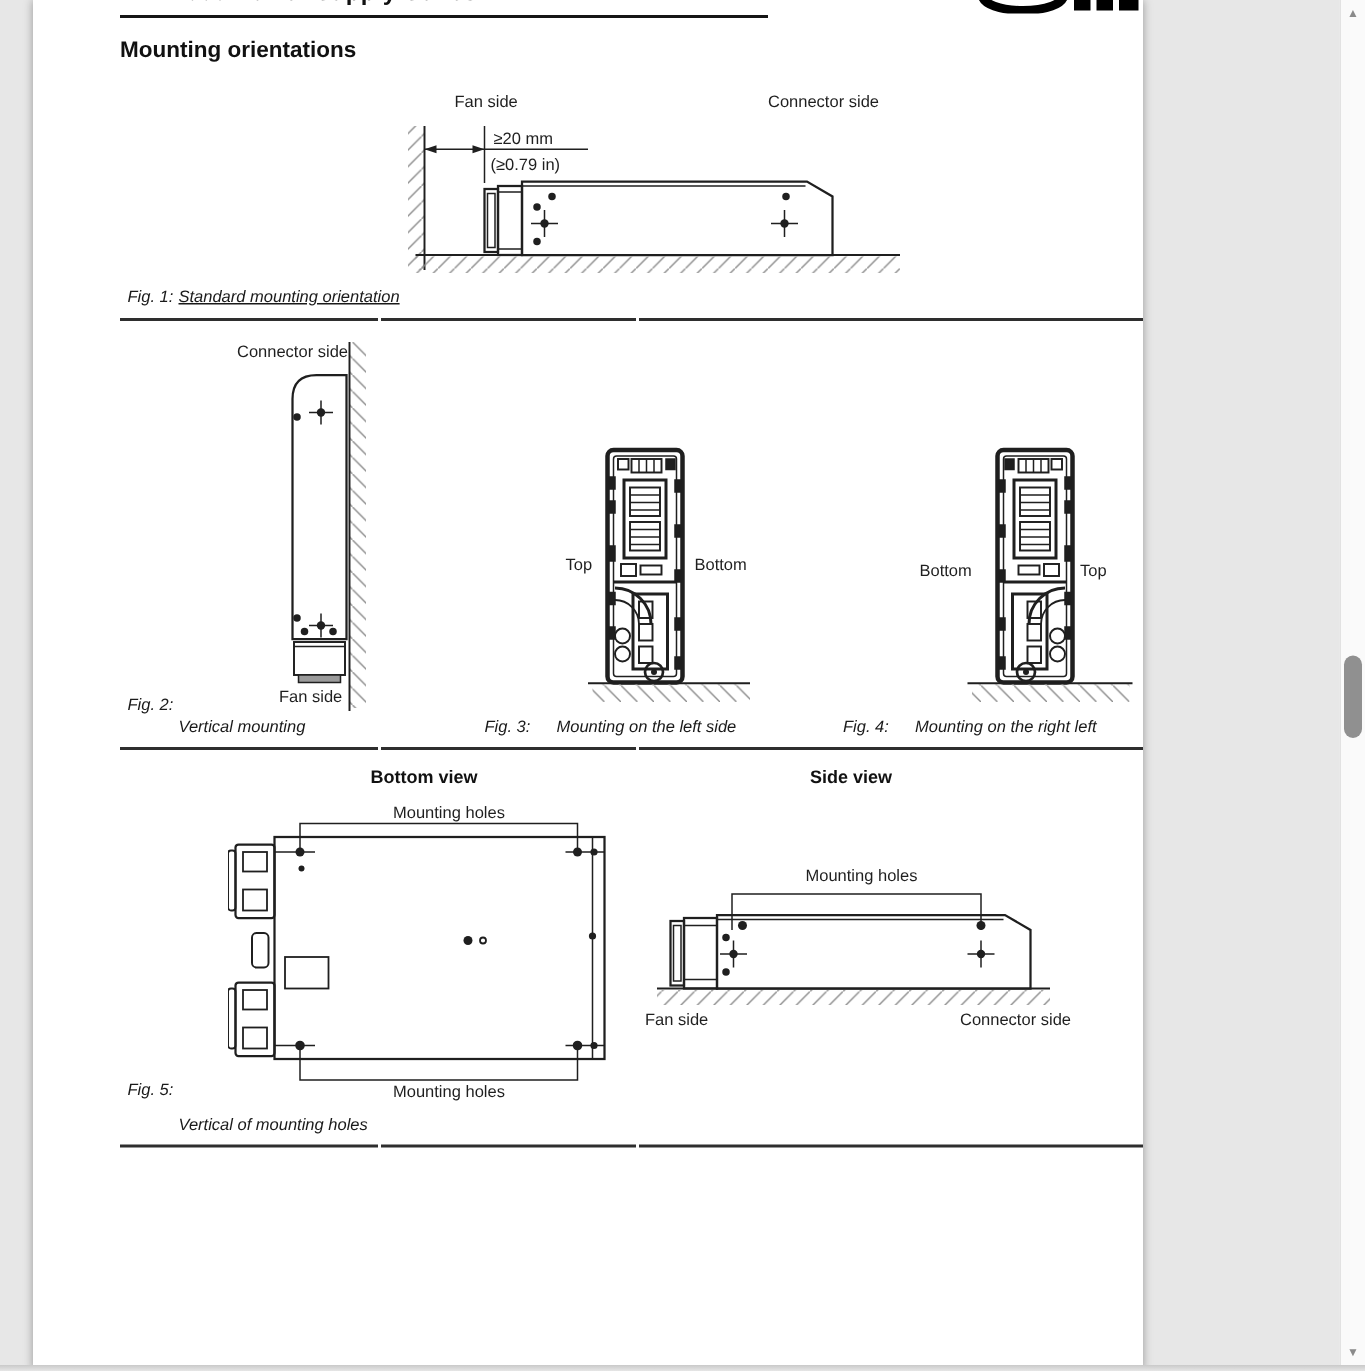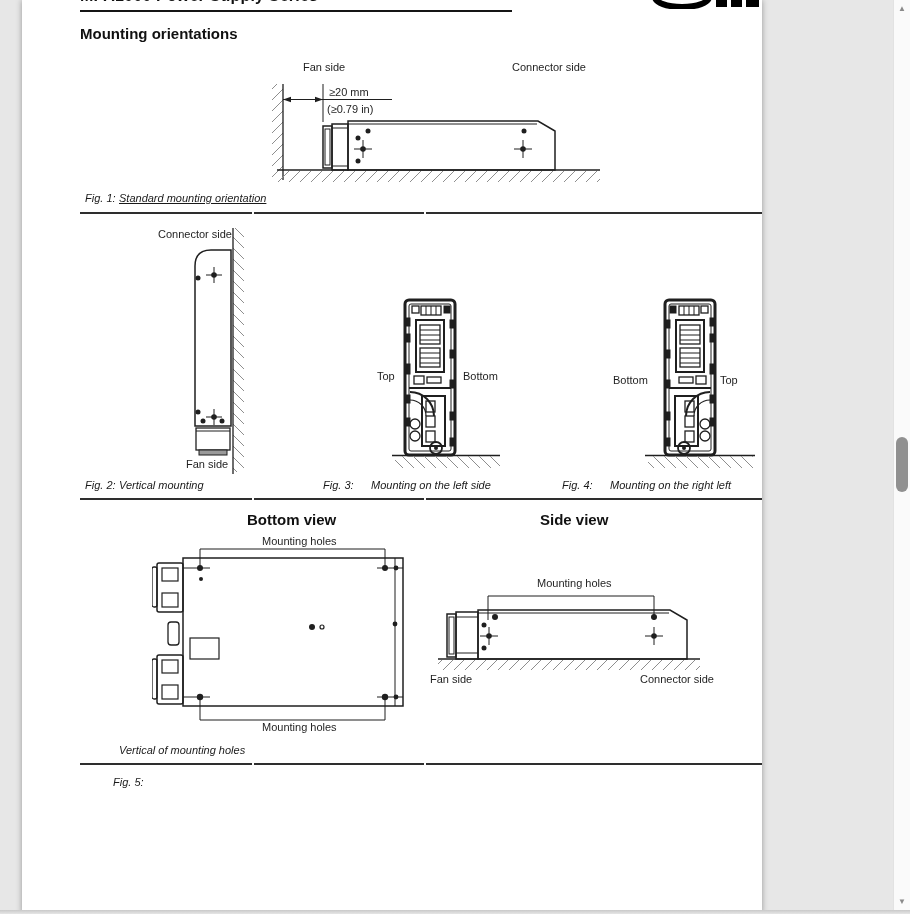--- a/index.html
+++ b/index.html
@@ -6,21 +6,21 @@
   html,body { width:910px; height:914px; overflow:hidden;
     background:#e7e7e7; font-family:"Liberation Sans","DejaVu Sans",sans-serif; }
   .page { position:absolute; left:22px; top:0; width:740px; height:914px;
     background:#ffffff; box-shadow:0 0 6px rgba(0,0,0,.35); overflow:hidden; }
   .abs { position:absolute; }
   .doc-title { position:absolute; left:58px; top:-13px; font-size:16px;
     font-weight:bold; color:#111; white-space:nowrap; letter-spacing:.2px; }
   .h-rule { position:absolute; left:58px; top:10px; width:432px; height:2px; background:#151515; }
   .section-heading { position:absolute; left:58px; top:25px; font-size:15px;
     font-weight:bold; color:#111; }
-  .view-heading { position:absolute; font-size:15px; font-weight:bold; color:#111; }
+  .view-heading { position:absolute; font-size:12px; font-weight:bold; color:#111; }
   .cap { position:absolute; font-style:italic; font-size:11px; color:#1a1a1a; white-space:nowrap; }
   .rule { position:absolute; height:2px; background:#2e2e2e; }
   svg { position:absolute; overflow:hidden; }
   svg text { font-family:"Liberation Sans","DejaVu Sans",sans-serif;
     font-size:11px; fill:#1f1f1f; font-style:normal; }
   svg .ln { stroke:#1f1f1f; fill:none; }
   .scrollbar { position:absolute; right:0; top:0; width:17px; height:914px;
     background:#fafafa; border-left:1px solid #e2e2e2; }
   .scroll-arrow { position:absolute; left:0; width:16px; text-align:center;
     font-size:8px; color:#8a8a8a; cursor:default; }
@@ -167,21 +167,21 @@
   <svg style="left:588px; top:292px;" width="155" height="182">
     <text x="3" y="92">Bottom</text>
     <text x="110" y="92">Top</text>
     <g transform="translate(160,8) scale(-1,1)">
         <use href="#psuFront" x="55" y="0"></use>
       </g>
     <line x1="35" y1="163.5" x2="145" y2="163.5" class="ln" stroke-width="1.3"></line>
     <rect x="38" y="164" width="105" height="12" fill="url(#hatchBack)"></rect>
   </svg>
 
-  <span class="cap" style="left:63px; top:479px;">Fig. 2:</span>
+  <span class="cap" style="left:63px; top:464px;">Fig. 2:</span>
   <span class="cap" style="left:97px; top:479px;text-align:right;">Vertical mounting</span>
   <span class="cap" style="left:301px; top:479px;">Fig. 3:</span>
   <span class="cap" style="left:349px; top:479px;">Mounting on the left side</span>
   <span class="cap" style="left:540px; top:479px;">Fig. 4:</span>
   <span class="cap" style="left:588px; top:479px;">Mounting on the right left</span>
   <div class="rule" style="left:58px; top:498px; width:172px;"></div>
   <div class="rule" style="left:232px; top:498px; width:170px;"></div>
   <div class="rule" style="left:404px; top:498px; width:364px;"></div>
 
   <div class="view-heading" style="left:225px; top:511px;">Bottom view</div>
@@ -238,21 +238,21 @@
       <path d="M50 63 H68 M59 54 V72 M215 63 H233 M224 54 V72"></path>
     </g>
     <circle cx="59" cy="63" r="2.8" fill="#1f1f1f"></circle>
     <circle cx="224" cy="63" r="2.8" fill="#1f1f1f"></circle>
     <line x1="8" y1="86" x2="270" y2="86" class="ln" stroke-width="1.3"></line>
     <rect x="8" y="87" width="262" height="10" fill="url(#hatchFwd)"></rect>
     <text x="0" y="110">Fan side</text>
     <text x="210" y="110">Connector side</text>
   </svg>
 
-  <span class="cap" style="left:63px; top:776px;margin-left:28px;">Fig. 5:</span>
+  <span class="cap" style="left:63px; top:721px;">Fig. 5:</span>
   <span class="cap" style="left:97px; top:744px;">Vertical of mounting holes</span>
   <div class="rule" style="left:58px; top:763px; width:172px;"></div>
   <div class="rule" style="left:232px; top:763px; width:170px;"></div>
   <div class="rule" style="left:404px; top:763px; width:364px;"></div>
 
 </div>
 
 <div class="scrollbar">
   <div class="scroll-arrow" style="top:4px;">▲</div>
   <div class="scroll-thumb"></div>

